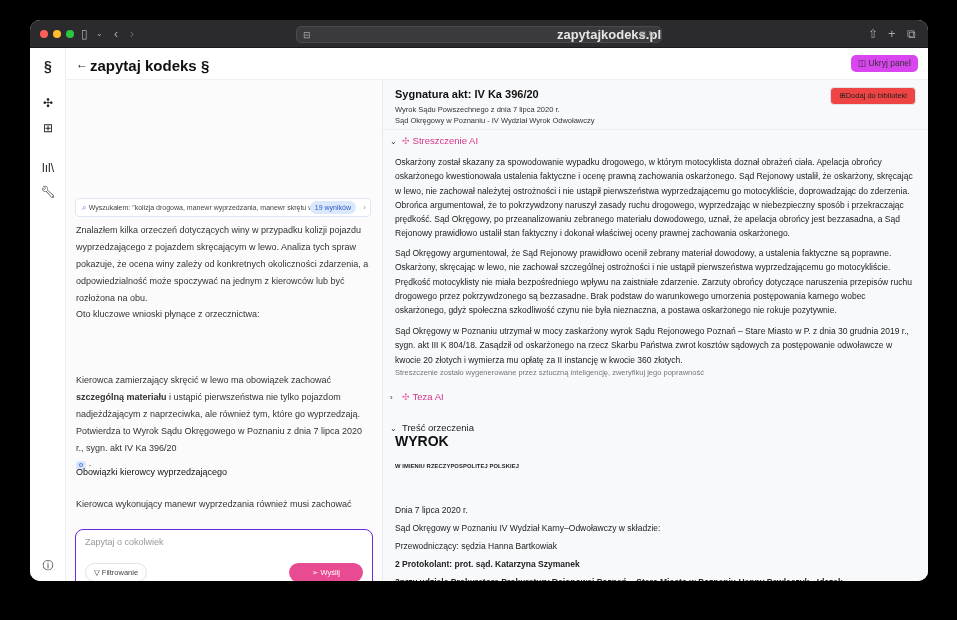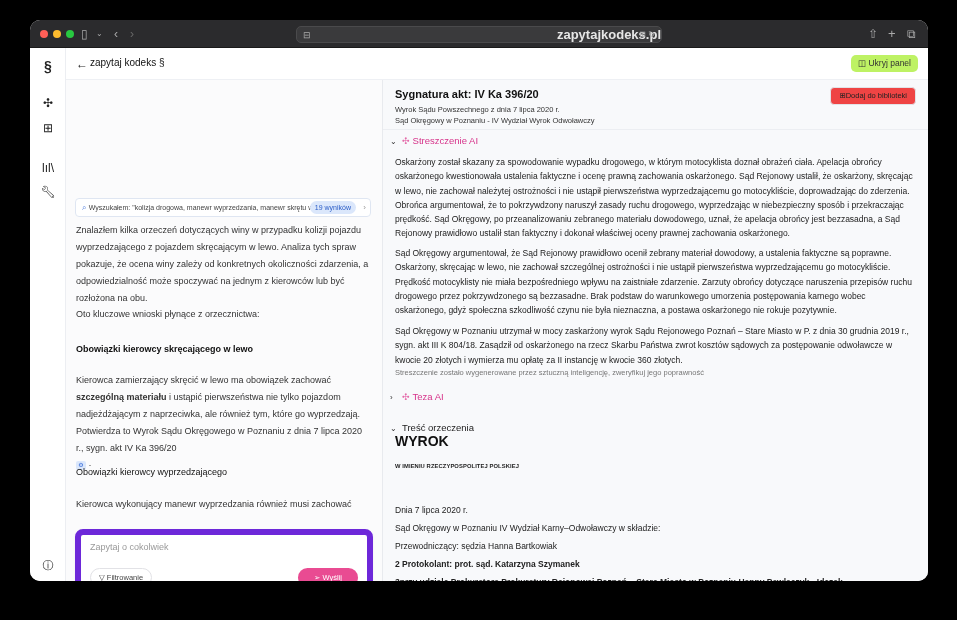--- a/index.html
+++ b/index.html
@@ -9,34 +9,34 @@
 .tl{position:absolute;top:10px;width:8px;height:8px;border-radius:50%}
 .tb-ic{position:absolute;top:6px;color:#aaa;font-size:12px;line-height:16px}
 .urlbar{position:absolute;left:266px;top:6px;width:366px;height:17px;background:#3a3a3c;border-radius:5px;border:1px solid #4a4a4c}
 .urlbar .url{position:absolute;left:0;right:0;top:1px;text-align:right;color:#e6e6e6;font-size:13px;font-weight:bold;line-height:14px}
 .urlbar .l{position:absolute;left:6px;top:1px;color:#aaa;font-size:9px;line-height:14px}
 .urlbar .r{position:absolute;right:6px;top:1px;color:#aaa;font-size:8px;line-height:14px}
 .rail{position:absolute;left:0;top:28px;width:36px;height:533px;background:#fff;border-right:1px solid #eceef2}
 .rail .ic{position:absolute;left:0;width:36px;text-align:center;color:#222;font-size:12px}
 .topbar{position:absolute;left:36px;top:28px;width:862px;height:32px;background:#fff;border-bottom:1px solid #eef0f4}
 .back{position:absolute;left:10px;top:9px;font-size:12px;color:#222}
-.apptitle{position:absolute;left:24px;top:9px;font-size:10px;font-weight:normal;color:#111}
-.hidebtn{position:absolute;right:10px;top:7px;height:17px;padding:0 7px;background:#bef264;border-radius:5px;font-size:8.5px;color:#333;line-height:17px}
+.apptitle{position:absolute;left:24px;top:9px;font-size:15px;font-weight:bold;color:#111}
+.hidebtn{position:absolute;right:10px;top:7px;height:17px;padding:0 7px;background:#d946ef;border-radius:5px;font-size:8.5px;color:#333;line-height:17px}
 .chat{position:absolute;left:36px;top:60px;width:316px;height:501px;background:#fbfbfc;overflow:hidden}
 .bubble{position:absolute;left:68px;top:6px;width:235px;padding:8px 9px;background:#f1f2f5;border-radius:8px;font-size:9px;line-height:17px;color:#333}
 .ctext{position:absolute;left:10px;width:296px;font-size:9px;line-height:17px;color:#333}
 .searchpill{position:absolute;left:9px;top:118px;width:296px;height:19px;border:1px solid #dfe6f2;background:#fff;border-radius:4px;font-size:7px;color:#444;line-height:17px;padding-left:6px}
 .searchpill .q{color:#3b6fd9;font-size:8px}
 .searchpill .cnt{position:absolute;right:14px;top:2px;height:13px;line-height:13px;padding:0 5px;background:#dbe7fb;color:#2a5cc7;border-radius:7px;font-size:7px}
 .searchpill .ch{position:absolute;right:4px;top:0;color:#999;font-size:8px}
 .ref{display:inline-block;width:10px;height:9px;background:#dbe7fb;border-radius:2px;font-size:6px;color:#3b6fd9;text-align:center;line-height:9px;vertical-align:middle}
-.composer{position:absolute;left:9px;top:449px;width:298px;height:61px;background:#fff;border:6px solid #6d28d9;border-radius:8px;box-shadow:0 1px 3px rgba(0,0,0,0.05)}
+.composer{position:absolute;left:9px;top:449px;width:298px;height:61px;background:#fff;border:1px solid #6d28d9;border-radius:8px;box-shadow:0 1px 3px rgba(0,0,0,0.05)}
 .composer .ph{position:absolute;left:9px;top:7px;font-size:9px;color:#999}
 .filter{position:absolute;left:9px;top:33px;height:19px;padding:0 8px;border:1px solid #e2e2e6;border-radius:10px;font-size:7.5px;color:#444;line-height:17px;background:#fff}
-.send{position:absolute;right:9px;top:33px;height:19px;padding:0 16px;background:#e94b92;border-radius:10px;font-size:7.5px;color:#fff;line-height:19px}
+.send{position:absolute;right:9px;top:33px;height:19px;padding:0 23px;background:#e94b92;border-radius:10px;font-size:7.5px;color:#fff;line-height:19px}
 .divider{position:absolute;left:352px;top:60px;width:1px;height:501px;background:#e8eaee}
 .panel{position:absolute;left:353px;top:60px;width:545px;height:501px;background:#f8f9fb;overflow:hidden}
 .phead{position:absolute;left:0;top:0;width:545px;height:50px;border-bottom:1px solid #eceef2}
 .sig{position:absolute;left:12px;top:8px;font-size:11px;font-weight:bold;color:#111}
 .sub1,.sub2{position:absolute;left:12px;font-size:7.5px;color:#333}
 .sub1{top:25px}.sub2{top:36px}
 .addlib{position:absolute;right:12px;top:7px;height:18px;padding:0 8px;background:#ef4444;border:1px solid #e2e3e7;border-radius:4px;font-size:7.5px;color:#222;line-height:16px}
 .sec{position:absolute;left:7px;font-size:9.5px;color:#222}
 .sec .chev{display:inline-block;width:12px;color:#333;font-size:8px}
 .sec.ai{color:#d6338a}
@@ -89,21 +89,20 @@
 
   <div class="chat">
     <div class="searchpill">
       <span class="q">⌕ </span>
       <span>Wyszukałem: "kolizja drogowa, manewr wyprzedzania, manewr skrętu w...</span>
       <span class="cnt">19 wyników</span>
       <span class="ch">›</span>
     </div>
     <div class="ctext" style="top:142px">Znalazłem kilka orzeczeń dotyczących winy w przypadku kolizji pojazdu wyprzedzającego z pojazdem skręcającym w lewo. Analiza tych spraw pokazuje, że ocena winy zależy od konkretnych okoliczności zdarzenia, a odpowiedzialność może spoczywać na jednym z kierowców lub być rozłożona na obu.</div>
     <div class="ctext" style="top:226px">Oto kluczowe wnioski płynące z orzecznictwa:</div>
-    <div class="ctext" style="top:261px;font-weight:bold;color:#111">Obowiązki kierowcy skręcającego w lewo</div>
     <div class="ctext" style="top:292px"><span>Kierowca zamierzający skręcić w lewo ma obowiązek zachować </span><b>szczególną materiału</b><span> i ustąpić pierwszeństwa nie tylko pojazdom nadjeżdżającym z naprzeciwka, ale również tym, które go wyprzedzają. Potwierdza to Wyrok Sądu Okręgowego w Poznaniu z dnia 7 lipca 2020 r., sygn. akt IV Ka 396/20</span><br><span class="ref">⚙</span> ·</div>
     <div class="ctext" style="top:384px;font-weight:normal;color:#111">Obowiązki kierowcy wyprzedzającego</div>
     <div class="ctext" style="top:416px">Kierowca wykonujący manewr wyprzedzania również musi zachować</div>
     <div class="composer">
       <div class="ph">Zapytaj o cokolwiek</div>
       <div class="filter"><span>▽ </span><span>Filtrowanie</span></div>
       <div class="send"><span>➢ </span><span>Wyślij</span></div>
     </div>
   </div>
 

